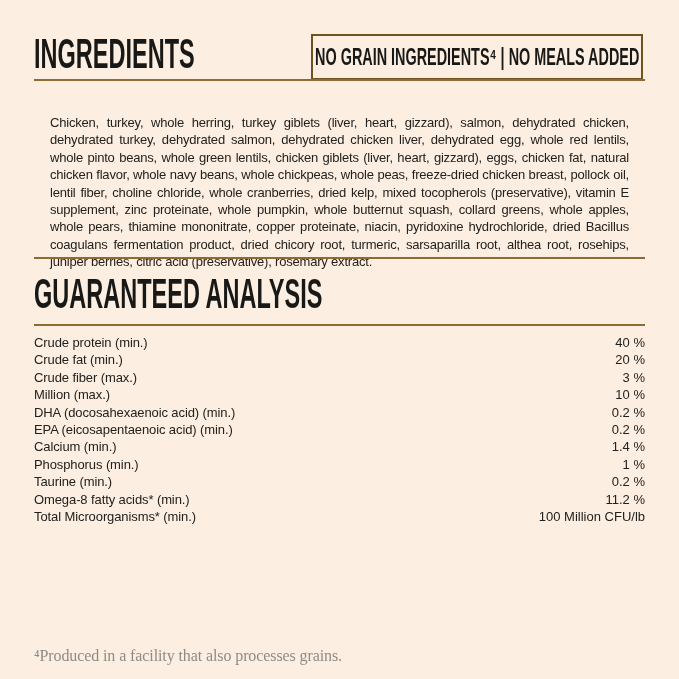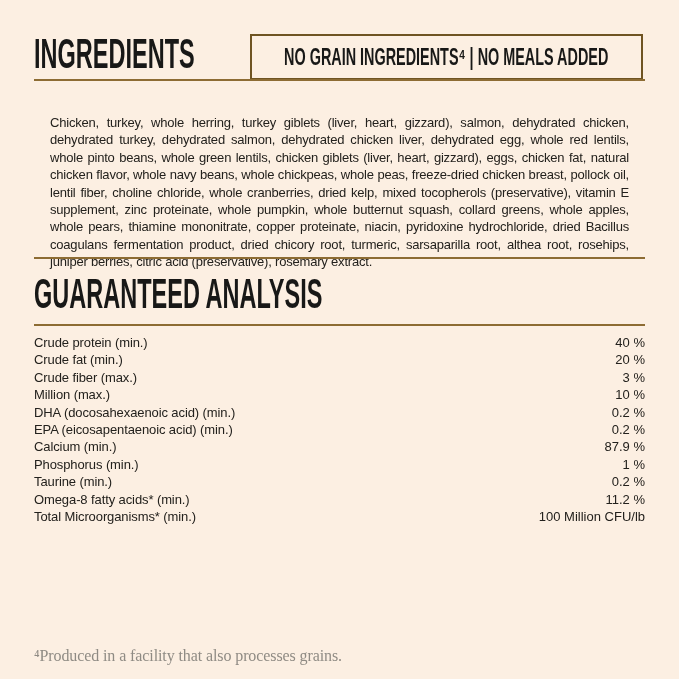--- a/index.html
+++ b/index.html
@@ -12,21 +12,21 @@
     font-family:"Liberation Sans",sans-serif;color:var(--text);
   }
   .section-title{
     position:absolute;left:34px;margin:0;font-size:42px;line-height:1;font-weight:700;
     color:var(--heading);white-space:nowrap;transform:scaleX(0.56);transform-origin:0 50%;
     letter-spacing:0;
   }
   .title-ingredients{top:33px;}
   .title-analysis{top:273px;}
   .badge{
-    position:absolute;top:34px;right:36px;width:393px;height:46px;
+    position:absolute;top:34px;right:36px;width:332px;height:46px;
     border:2px solid var(--border);display:flex;align-items:center;justify-content:center;
   }
   .badge-text{
     font-size:24px;font-weight:700;color:var(--heading);white-space:nowrap;
     transform:scaleX(0.60);transform-origin:50% 50%;letter-spacing:0;
   }
   .rule{position:absolute;left:34px;right:34px;height:2px;background:var(--rule);}
   .rule-1{top:79px;}
   .rule-2{top:257px;}
   .rule-3{top:324px;}
@@ -85,21 +85,21 @@
     <div class="analysis-row">
       <span class="row-label">DHA (docosahexaenoic acid) (min.)</span>
       <span class="row-value">0.2 %</span>
     </div>
     <div class="analysis-row">
       <span class="row-label">EPA (eicosapentaenoic acid) (min.)</span>
       <span class="row-value">0.2 %</span>
     </div>
     <div class="analysis-row">
       <span class="row-label">Calcium (min.)</span>
-      <span class="row-value">87.9 %</span>
+      <span class="row-value">1.4 %</span>
     </div>
     <div class="analysis-row">
       <span class="row-label">Phosphorus (min.)</span>
       <span class="row-value">1 %</span>
     </div>
     <div class="analysis-row">
       <span class="row-label">Taurine (min.)</span>
       <span class="row-value">0.2 %</span>
     </div>
     <div class="analysis-row">

